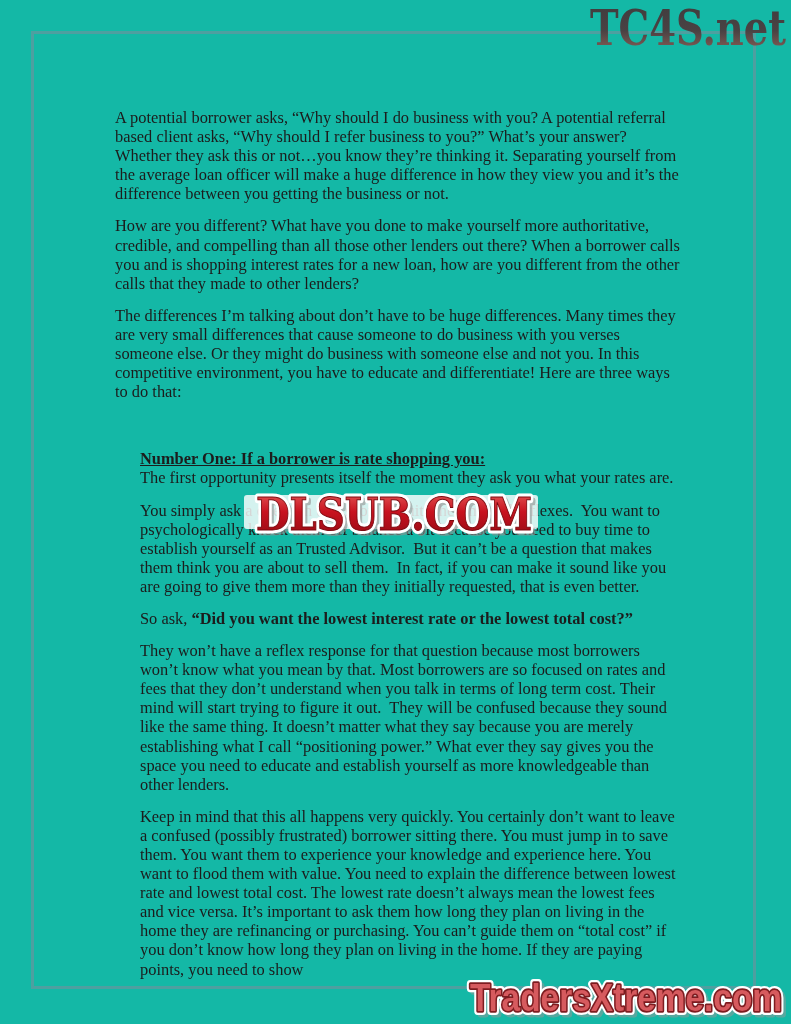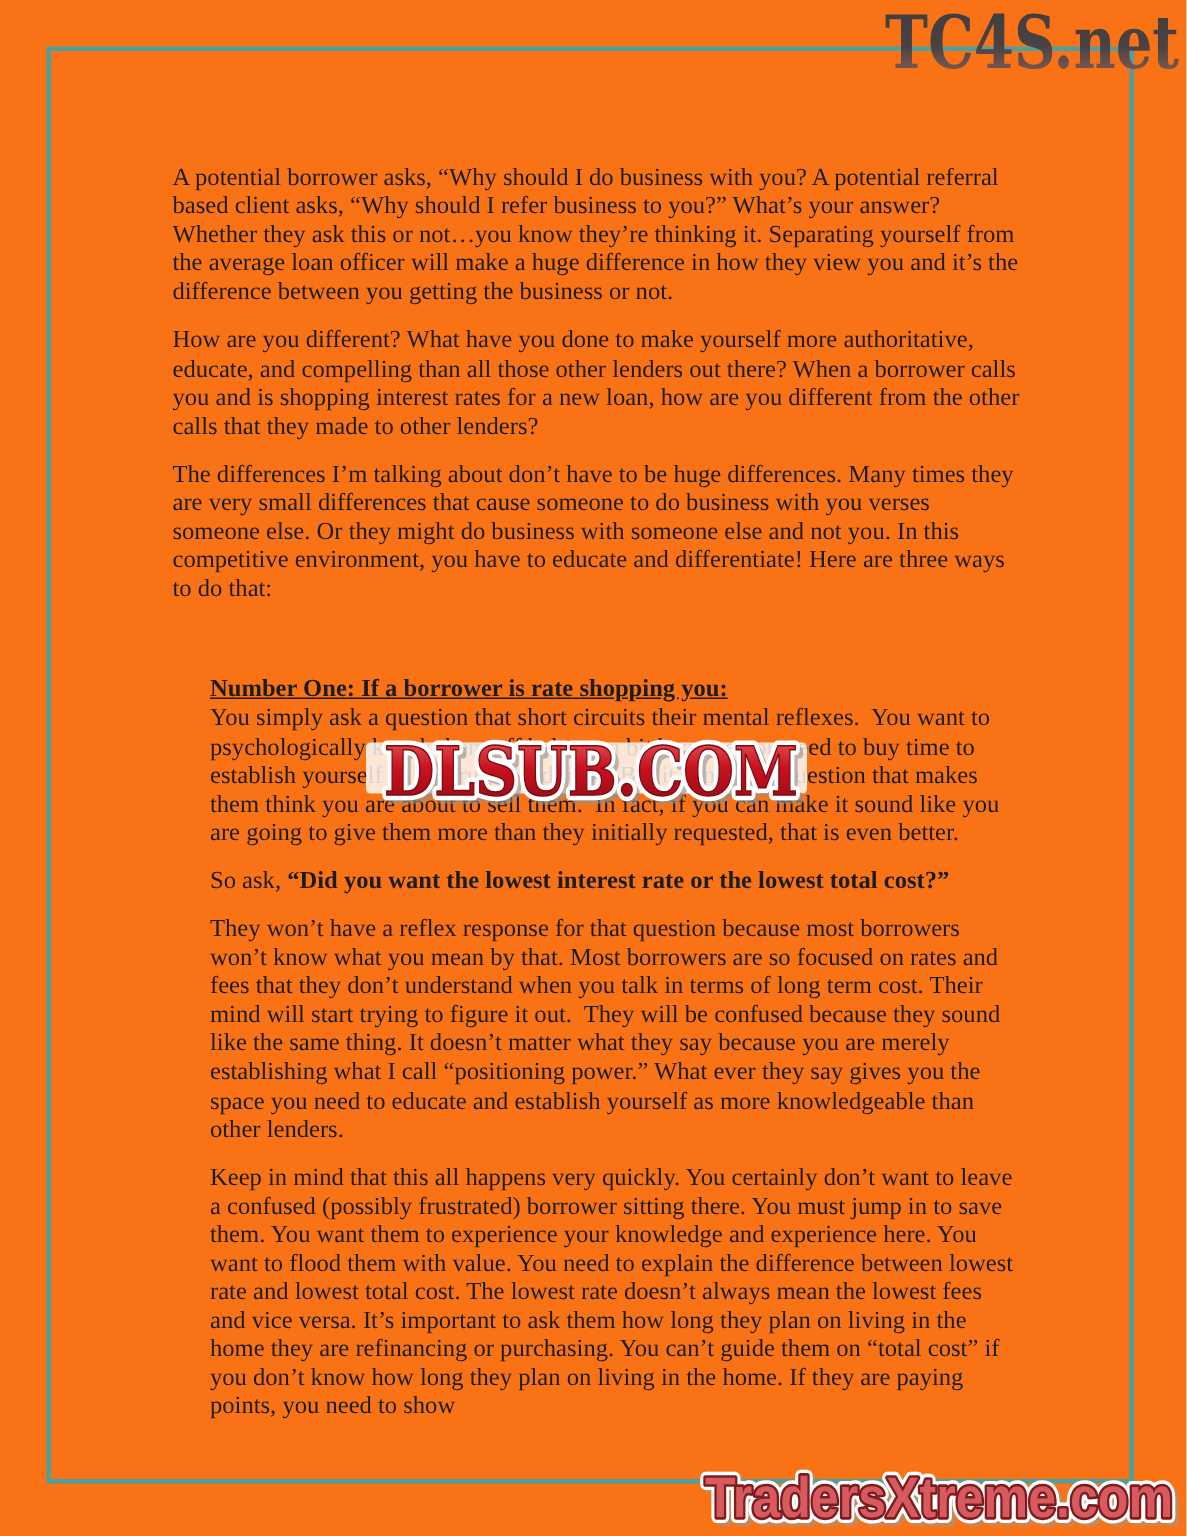--- a/index.html
+++ b/index.html
@@ -1,20 +1,20 @@
 <!DOCTYPE html>
 <html><head>
 <meta charset="utf-8">
 <style>
   html, body { margin: 0; padding: 0; background: #ffffff; }
   .page {
     position: relative;
     width: 791px;
     height: 1024px;
-    background: #f97316;
+    background: #14b8a6;
     overflow: hidden;
     font-family: "Liberation Serif", serif;
     color: #1c1c1c;
   }
   .frame {
     position: absolute;
     left: 31px; top: 31px;
     width: 725px; height: 958px;
     border: 3px solid #4e9fa0;
     box-sizing: border-box;
@@ -66,25 +66,26 @@
       </linearGradient>
     </defs>
     <text x="200" y="45" text-anchor="end" font-family="DejaVu Serif, serif" font-weight="bold" font-size="49" fill="url(#g-top)" textLength="196" lengthAdjust="spacingAndGlyphs">TC4S.net</text>
   </svg>
 
   <div class="content">
     <div class="title-block">
     </div>
 
     <p class="para">A potential borrower asks, “Why should I do business with you? A potential referral based client asks, “Why should I refer business to you?” What’s your answer? Whether they ask this or not…you know they’re thinking it. Separating yourself from the average loan officer will make a huge difference in how they view you and it’s the difference between you getting the business or not.</p>
-    <p class="para">How are you different? What have you done to make yourself more authoritative, educate, and compelling than all those other lenders out there? When a borrower calls you and is shopping interest rates for a new loan, how are you different from the other calls that they made to other lenders?</p>
+    <p class="para">How are you different? What have you done to make yourself more authoritative, credible, and compelling than all those other lenders out there? When a borrower calls you and is shopping interest rates for a new loan, how are you different from the other calls that they made to other lenders?</p>
     <p class="para">The differences I’m talking about don’t have to be huge differences. Many times they are very small differences that cause someone to do business with you verses someone else. Or they might do business with someone else and not you. In this competitive environment, you have to educate and differentiate! Here are three ways to do that:</p>
 
     <div class="section">
       <div class="heading">Number One: If a borrower is rate shopping you:</div>
+      <p class="lead">The first opportunity presents itself the moment they ask you what your rates are.</p>
 
       <p class="para">You simply ask a question that short circuits their mental reflexes.  You want to psychologically knock them off balance a bit because you need to buy time to establish yourself as an Trusted Advisor.  But it can’t be a question that makes them think you are about to sell them.  In fact, if you can make it sound like you are going to give them more than they initially requested, that is even better.</p>
 
       <p class="para"><span>So ask, </span><b>“Did you want the lowest interest rate or the lowest total cost?”</b></p>
 
       <p class="para">They won’t have a reflex response for that question because most borrowers won’t know what you mean by that. Most borrowers are so focused on rates and fees that they don’t understand when you talk in terms of long term cost. Their mind will start trying to figure it out.  They will be confused because they sound like the same thing. It doesn’t matter what they say because you are merely establishing what I call “positioning power.” What ever they say gives you the space you need to educate and establish yourself as more knowledgeable than other lenders.</p>
       <p class="para">Keep in mind that this all happens very quickly. You certainly don’t want to leave a confused (possibly frustrated) borrower sitting there. You must jump in to save them. You want them to experience your knowledge and experience here. You want to flood them with value. You need to explain the difference between lowest rate and lowest total cost. The lowest rate doesn’t always mean the lowest fees and vice versa. It’s important to ask them how long they plan on living in the home they are refinancing or purchasing. You can’t guide them on “total cost” if you don’t know how long they plan on living in the home. If they are paying points, you need to show</p>
     </div>
   </div>
 

